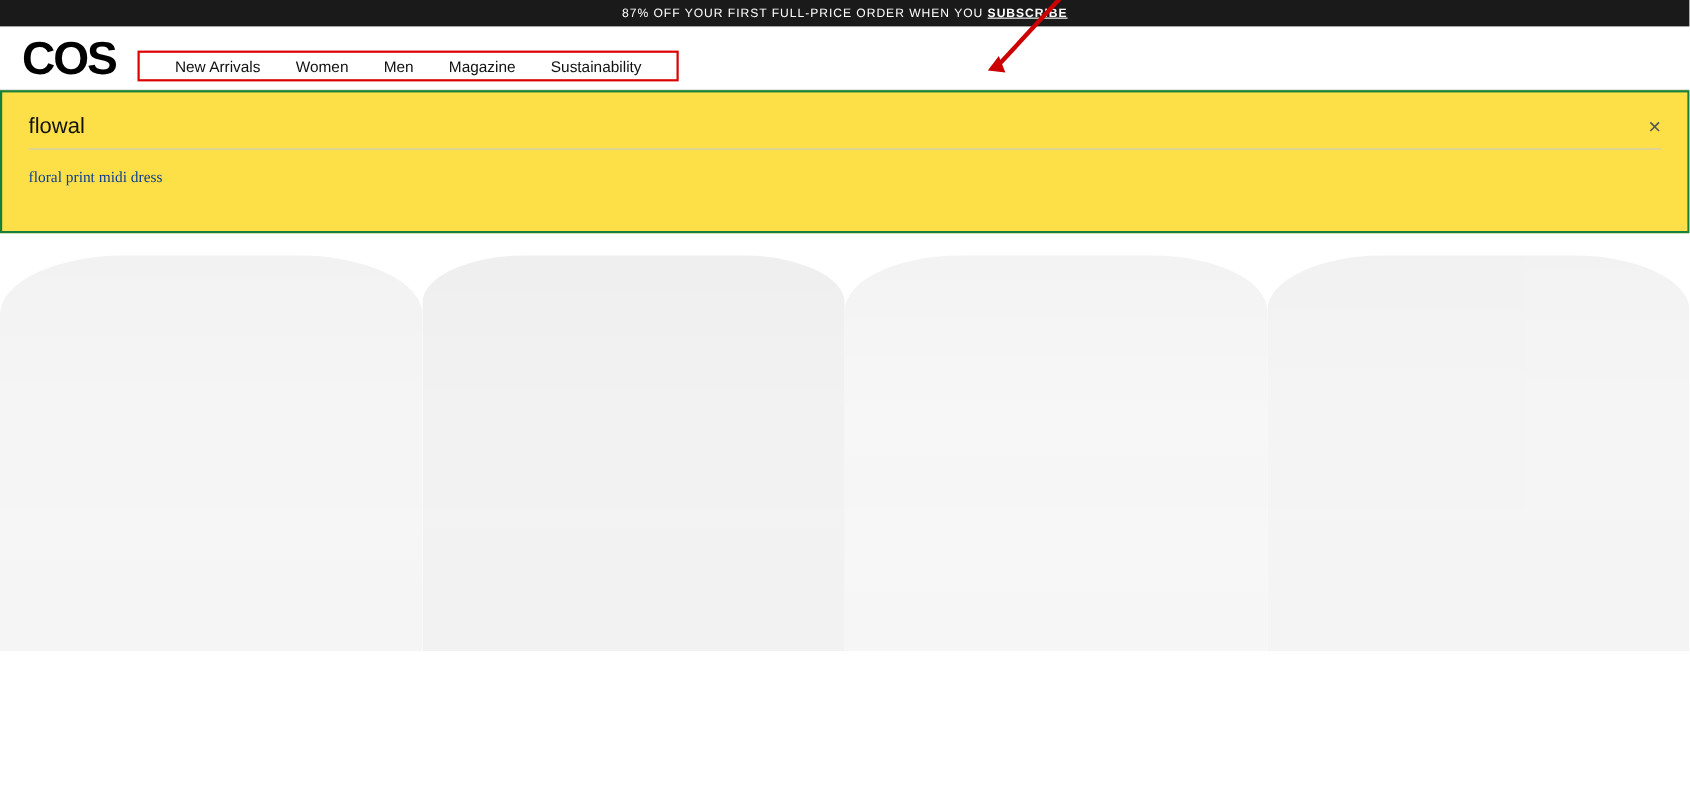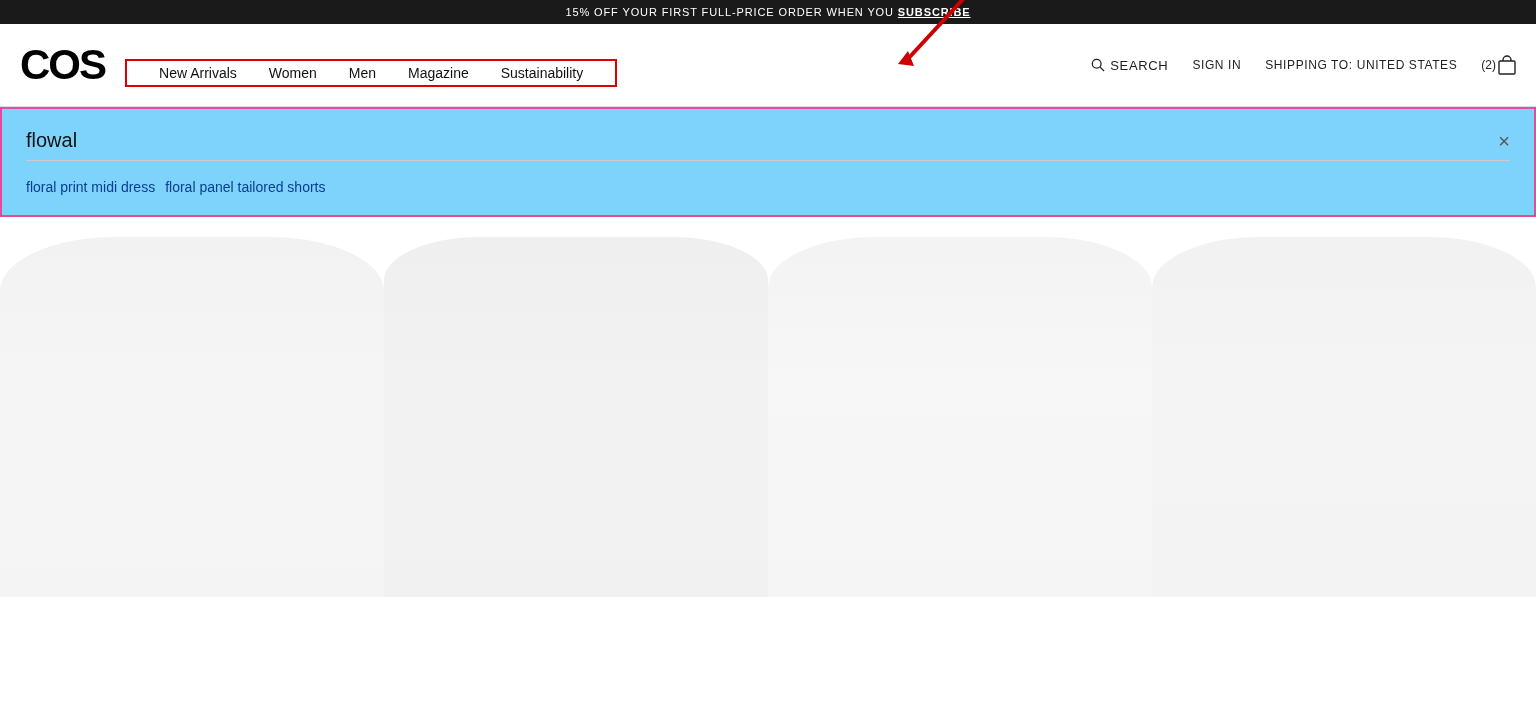--- a/index.html
+++ b/index.html
@@ -18,21 +18,21 @@
       color: #fff;
       font-weight: bold;
       text-decoration: underline;
     }
 
     
     .header {
       display: flex;
       align-items: center;
       padding: 0 20px;
-      height: 83px;
+      height: 58px;
       border-bottom: 1px solid #e0e0e0;
       position: relative;
     }
     .logo {
       font-size: 42px;
       font-weight: 900;
       letter-spacing: -2px;
       color: #000;
       margin-right: 20px;
       line-height: 1;
@@ -94,24 +94,24 @@
       top: -38px;
       right: 540px;
       pointer-events: none;
     }
     .arrow-annotation svg {
       width: 120px; height: 90px;
     }
 
     
     .search-dropdown {
-      border: 2px solid #ec4899;
-      padding: 20px 24px 20px 24px;
+      border: 2px solid #15803d;
+      padding: 20px 24px 40px 24px;
       position: relative;
-      background: #7dd3fc;
+      background: #fde047;
     }
     .search-input-row {
       display: flex;
       align-items: center;
       border-bottom: 1px solid #ccc;
       padding-bottom: 8px;
       margin-bottom: 18px;
     }
     .search-input-row input {
       border: none;
@@ -124,22 +124,23 @@
     .search-close {
       font-size: 20px;
       cursor: pointer;
       color: #555;
       background: none;
       border: none;
       line-height: 1;
     }
     .suggestions {
       display: flex;
-      flex-direction: row;
+      flex-direction: column;
       gap: 10px;
+      font-family: Liberation Serif, serif;
     }
     .suggestion-item {
       color: #0b3d91;
       font-size: 14px;
       cursor: pointer;
       text-decoration: none;
       display: block;
     }
 
     
@@ -170,69 +171,50 @@
     
     .fig1 { background: linear-gradient(to bottom, #bbb 0%, #ccc 40%, #c8c8c8 100%); border-radius: 30% 30% 0 0 / 15% 15% 0 0; }
     .fig2 { background: linear-gradient(to bottom, #aaa 0%, #bbb 40%, #b8b8b8 100%); border-radius: 25% 25% 0 0 / 12% 12% 0 0; }
     .fig3 { background: linear-gradient(to bottom, #c0c0c0 0%, #d5d5d5 40%, #ccc 100%); border-radius: 28% 28% 0 0 / 14% 14% 0 0; }
     .fig4 { background: linear-gradient(to bottom, #b8b8b8 0%, #c8c8c8 40%, #c0c0c0 100%); border-radius: 28% 28% 0 0 / 14% 14% 0 0; }
   </style>
 </head>
 <body>
 
 <div class="top-banner">
-  <span>15% OFF YOUR FIRST FULL-PRICE ORDER WHEN YOU </span><a href="#">SUBSCRIBE</a>
+  <span>87% OFF YOUR FIRST FULL-PRICE ORDER WHEN YOU </span><a href="#">SUBSCRIBE</a>
 </div>
 
 <div class="header">
   <div class="logo">COS</div>
 
   <nav class="nav-highlighted">
     <a href="#">New Arrivals</a>
     <a href="#">Women</a>
     <a href="#">Men</a>
     <a href="#">Magazine</a>
     <a href="#">Sustainability</a>
   </nav>
 
   <div class="arrow-annotation">
     <svg viewBox="0 0 120 90" xmlns="http://www.w3.org/2000/svg">
       <line x1="90" y1="10" x2="30" y2="75" stroke="#cc0000" stroke-width="4"></line>
       <polygon points="22,78 38,80 32,65" fill="#cc0000"></polygon>
     </svg>
   </div>
 
-  <div class="header-right">
-    <div class="search-btn">
-      <svg class="search-icon-svg" viewBox="0 0 16 16" fill="none" xmlns="http://www.w3.org/2000/svg">
-        <circle cx="6.5" cy="6.5" r="5" stroke="#222" stroke-width="1.5"></circle>
-        <line x1="10.5" y1="10.5" x2="15" y2="15" stroke="#222" stroke-width="1.5"></line>
-      </svg>
-      <span>SEARCH</span>
-    </div>
-    <div class="sign-in">SIGN IN</div>
-    <div class="shipping">SHIPPING TO: UNITED STATES</div>
-    <div class="cart">
-      <span>(2)</span>
-      <svg width="18" height="20" viewBox="0 0 18 20" fill="none" xmlns="http://www.w3.org/2000/svg">
-        <rect x="1" y="6" width="16" height="13" rx="1" stroke="#222" stroke-width="1.4"></rect>
-        <path d="M5 6V5a4 4 0 018 0v1" stroke="#222" stroke-width="1.4"></path>
-      </svg>
-    </div>
-  </div>
 </div>
 
 <div class="search-dropdown">
   <div class="search-input-row">
     <input type="text" value="flowal" style="">
     <button class="search-close">×</button>
   </div>
   <div class="suggestions">
     <a class="suggestion-item" href="#">floral print midi dress</a>
-    <a class="suggestion-item" href="#">floral panel tailored shorts</a>
   </div>
 </div>
 
 <div class="products-row">
   <div class="product-card">
     <div class="product-figure fig1"></div>
   </div>
   <div class="product-card">
     <div class="product-figure fig2"></div>
   </div>

